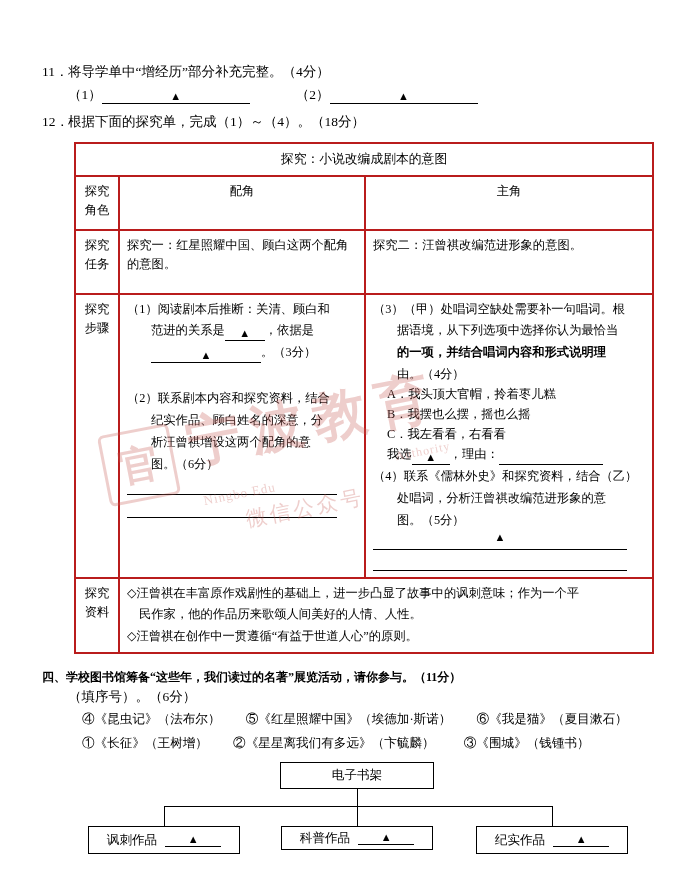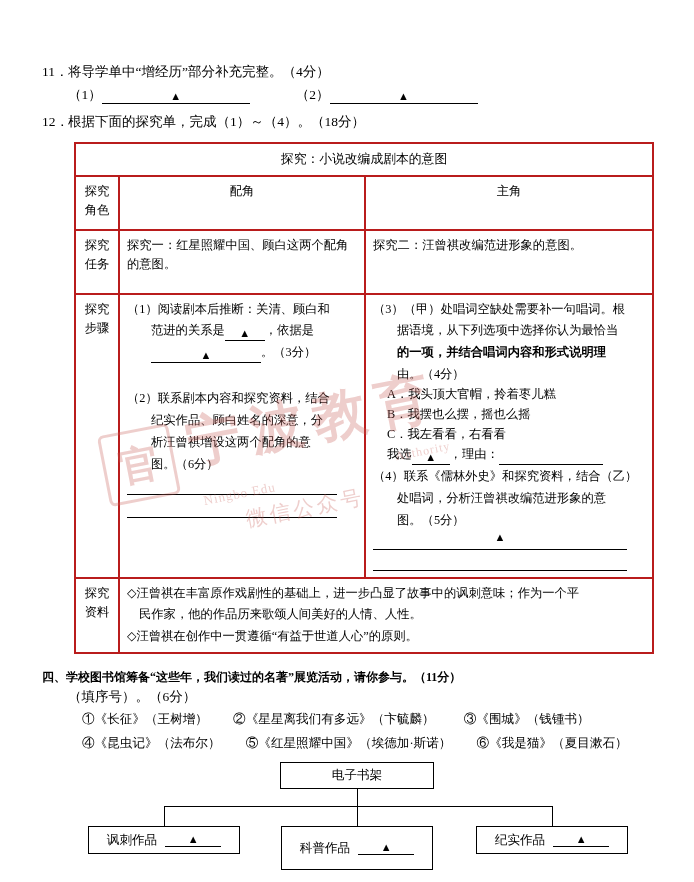--- a/index.html
+++ b/index.html
@@ -317,46 +317,46 @@
 
   <div class="section-head">四、学校图书馆筹备“这些年，我们读过的名著”展览活动，请你参与。（11分）</div>
 
   <div class="q-line">
     <div class="q-num"></div>
     <div class="q-body">（填序号）。（6分）</div>
   </div>
 
   <div class="books">
     <div>
+      <span class="bk"><span>④</span><span>《昆虫记》</span><span>（法布尔）</span></span>
+      <span class="bk" style="margin-left:22px;"><span>⑤</span><span>《红星照耀中国》</span><span>（埃德加·斯诺）</span></span>
+      <span class="bk" style="margin-left:22px;"><span>⑥</span><span>《我是猫》</span><span>（夏目漱石）</span></span>
+    </div>
+    <div>
       <span class="bk"><span>①</span><span>《长征》</span><span>（王树增）</span></span>
       <span class="bk" style="margin-left:22px;"><span>②</span><span>《星星离我们有多远》</span><span>（卞毓麟）</span></span>
       <span class="bk" style="margin-left:26px;"><span>③</span><span>《围城》</span><span>（钱锺书）</span></span>
-    </div>
-    <div>
-      <span class="bk"><span>④</span><span>《昆虫记》</span><span>（法布尔）</span></span>
-      <span class="bk" style="margin-left:22px;"><span>⑤</span><span>《红星照耀中国》</span><span>（埃德加·斯诺）</span></span>
-      <span class="bk" style="margin-left:22px;"><span>⑥</span><span>《我是猫》</span><span>（夏目漱石）</span></span>
     </div>
   </div>
 
   <div class="diagram">
     <div class="box" style="left:238px; top:0; width:154px; height:27px;">
       <span class="lbl">电子书架</span>
     </div>
     <div class="vline" style="left:315px; top:27px; height:17px;"></div>
     <div class="hline" style="left:122px; top:44px; width:388px;"></div>
     <div class="vline" style="left:122px; top:44px; height:20px;"></div>
     <div class="vline" style="left:315px; top:44px; height:20px;"></div>
     <div class="vline" style="left:510px; top:44px; height:20px;"></div>
 
     <div class="box" style="left:46px; top:64px; width:152px; height:28px;">
       <span class="lbl">讽刺作品</span>
       <span class="blank-line tri" style="width:56px;margin-left:8px;">▲</span>
     </div>
-    <div class="box" style="left:239px; top:64px; width:152px; height:44px;">
+    <div class="box" style="left:239px; top:64px; width:152px; height:24px;">
       <span class="lbl">科普作品</span>
       <span class="blank-line tri" style="width:56px;margin-left:8px;">▲</span>
     </div>
     <div class="box" style="left:434px; top:64px; width:152px; height:28px;">
       <span class="lbl">纪实作品</span>
       <span class="blank-line tri" style="width:56px;margin-left:8px;">▲</span>
     </div>
   </div>
 
   <div class="watermark">

